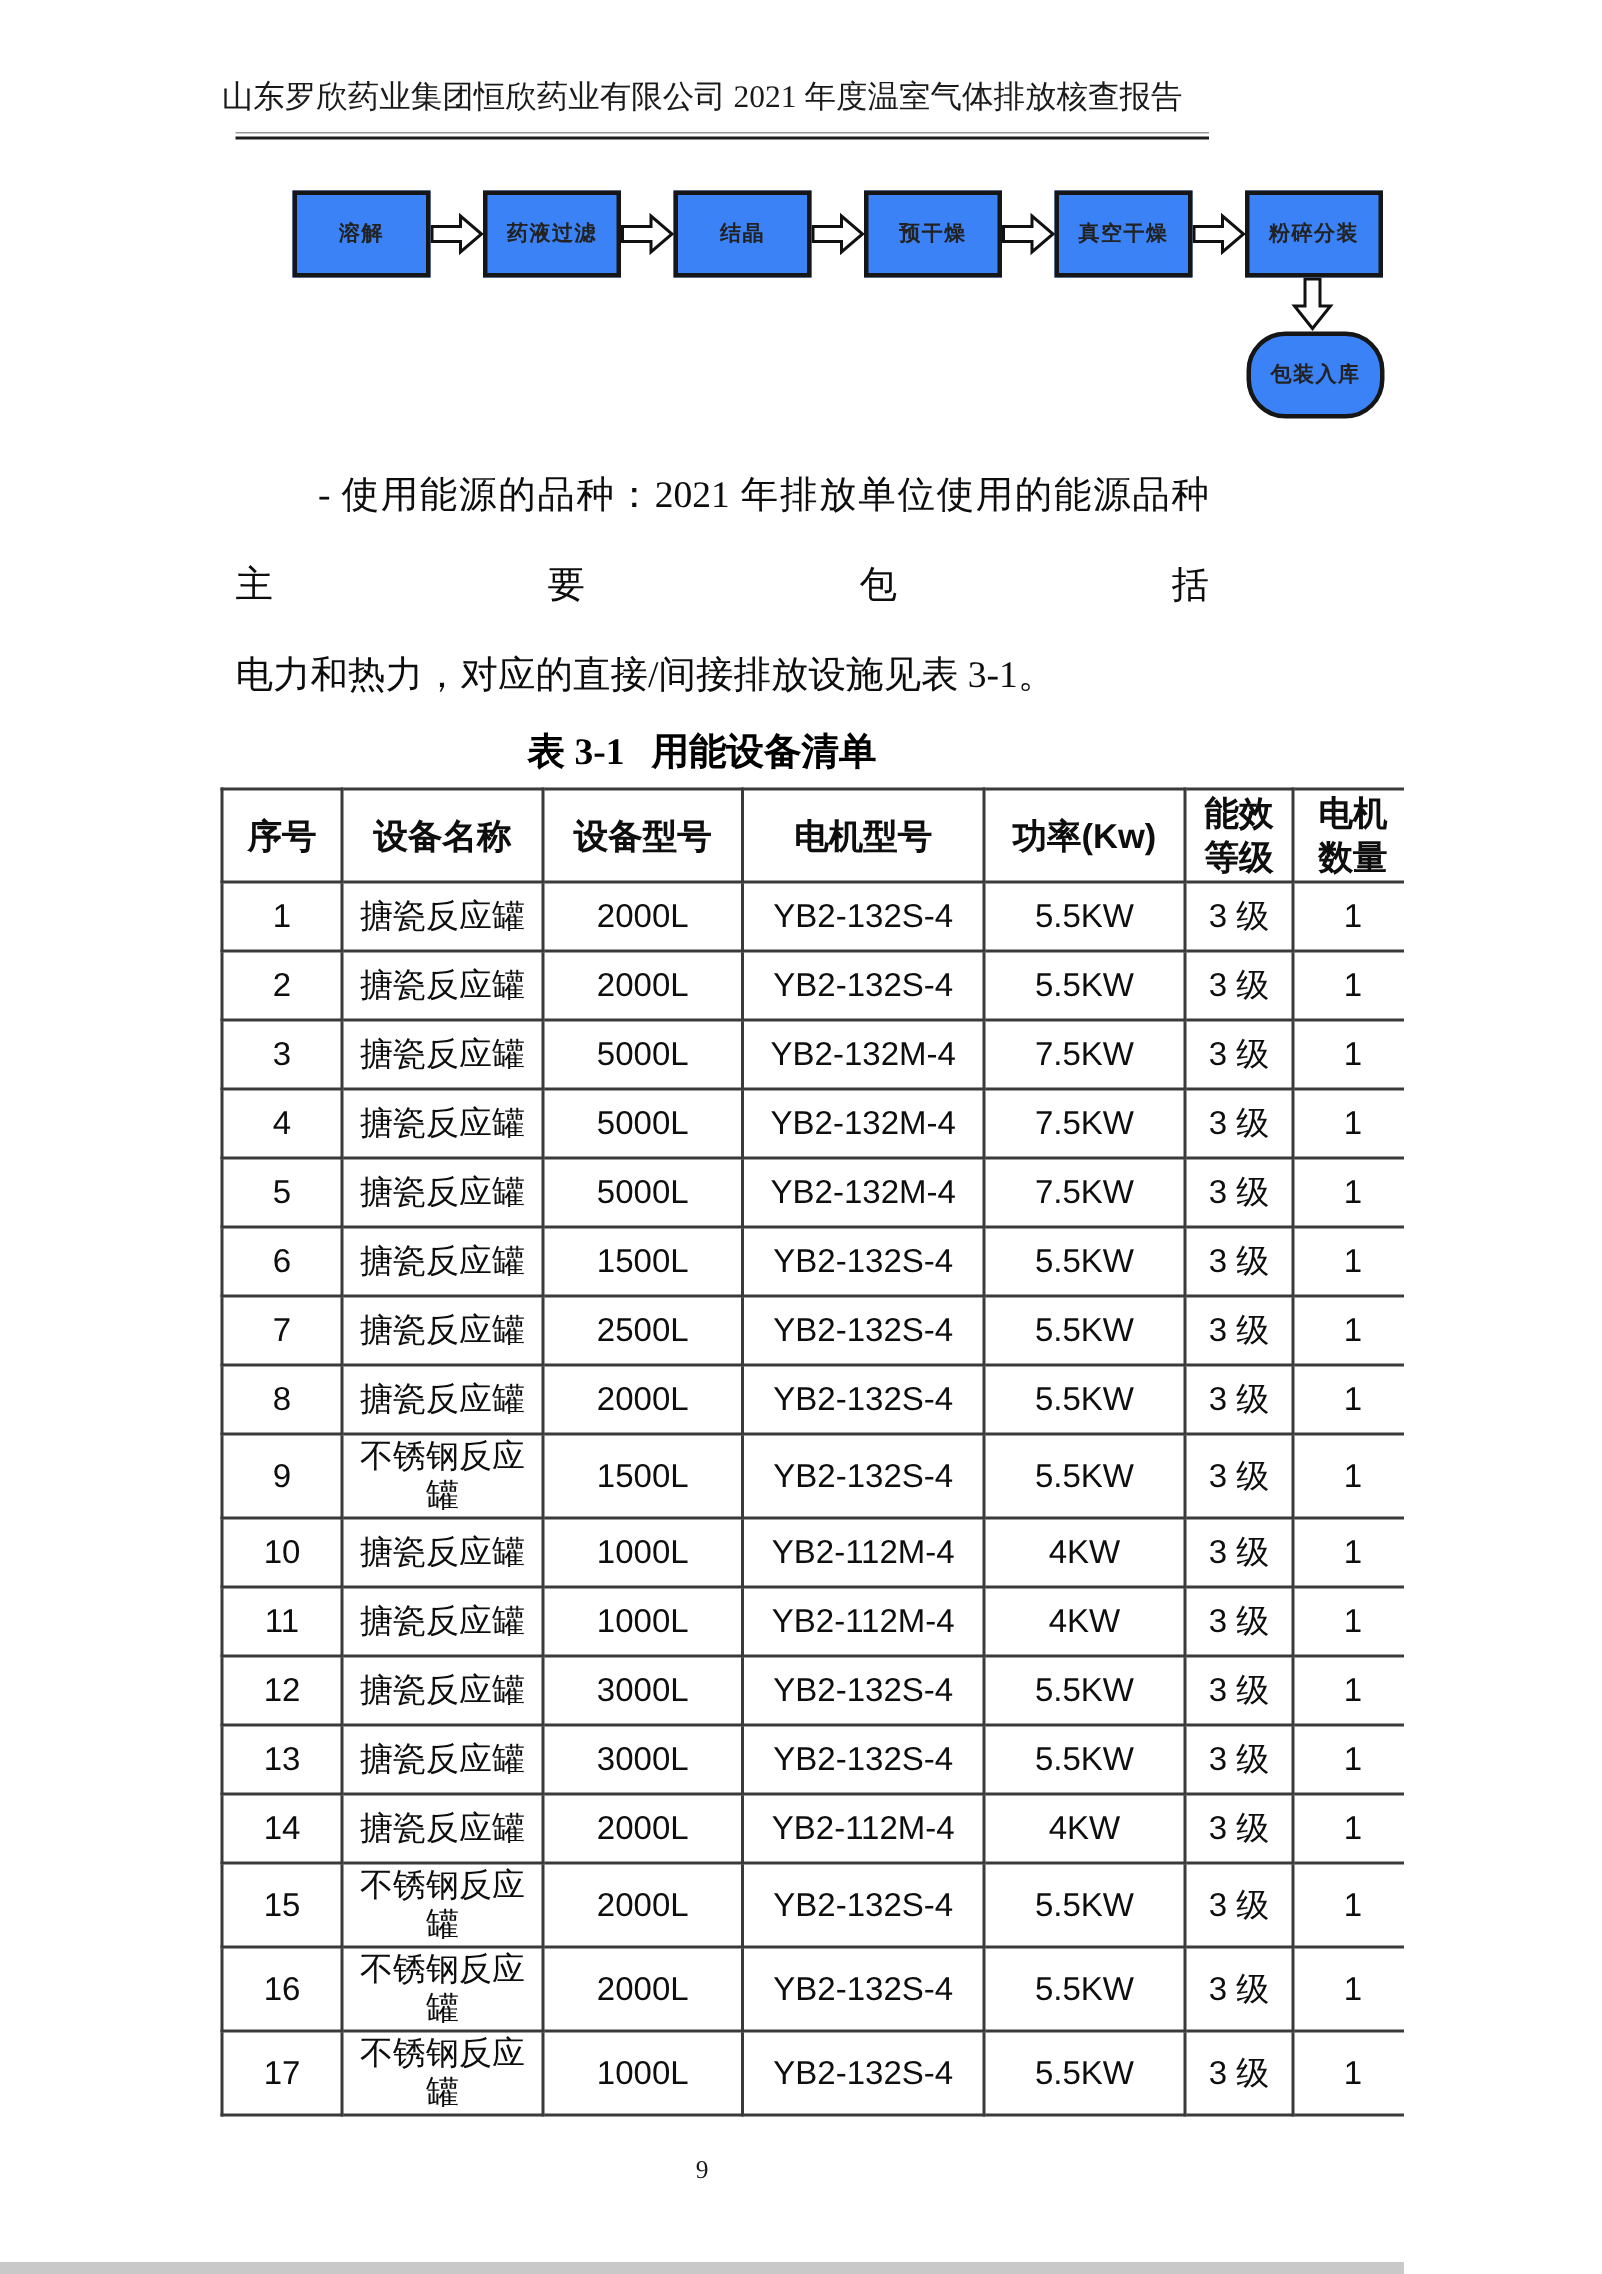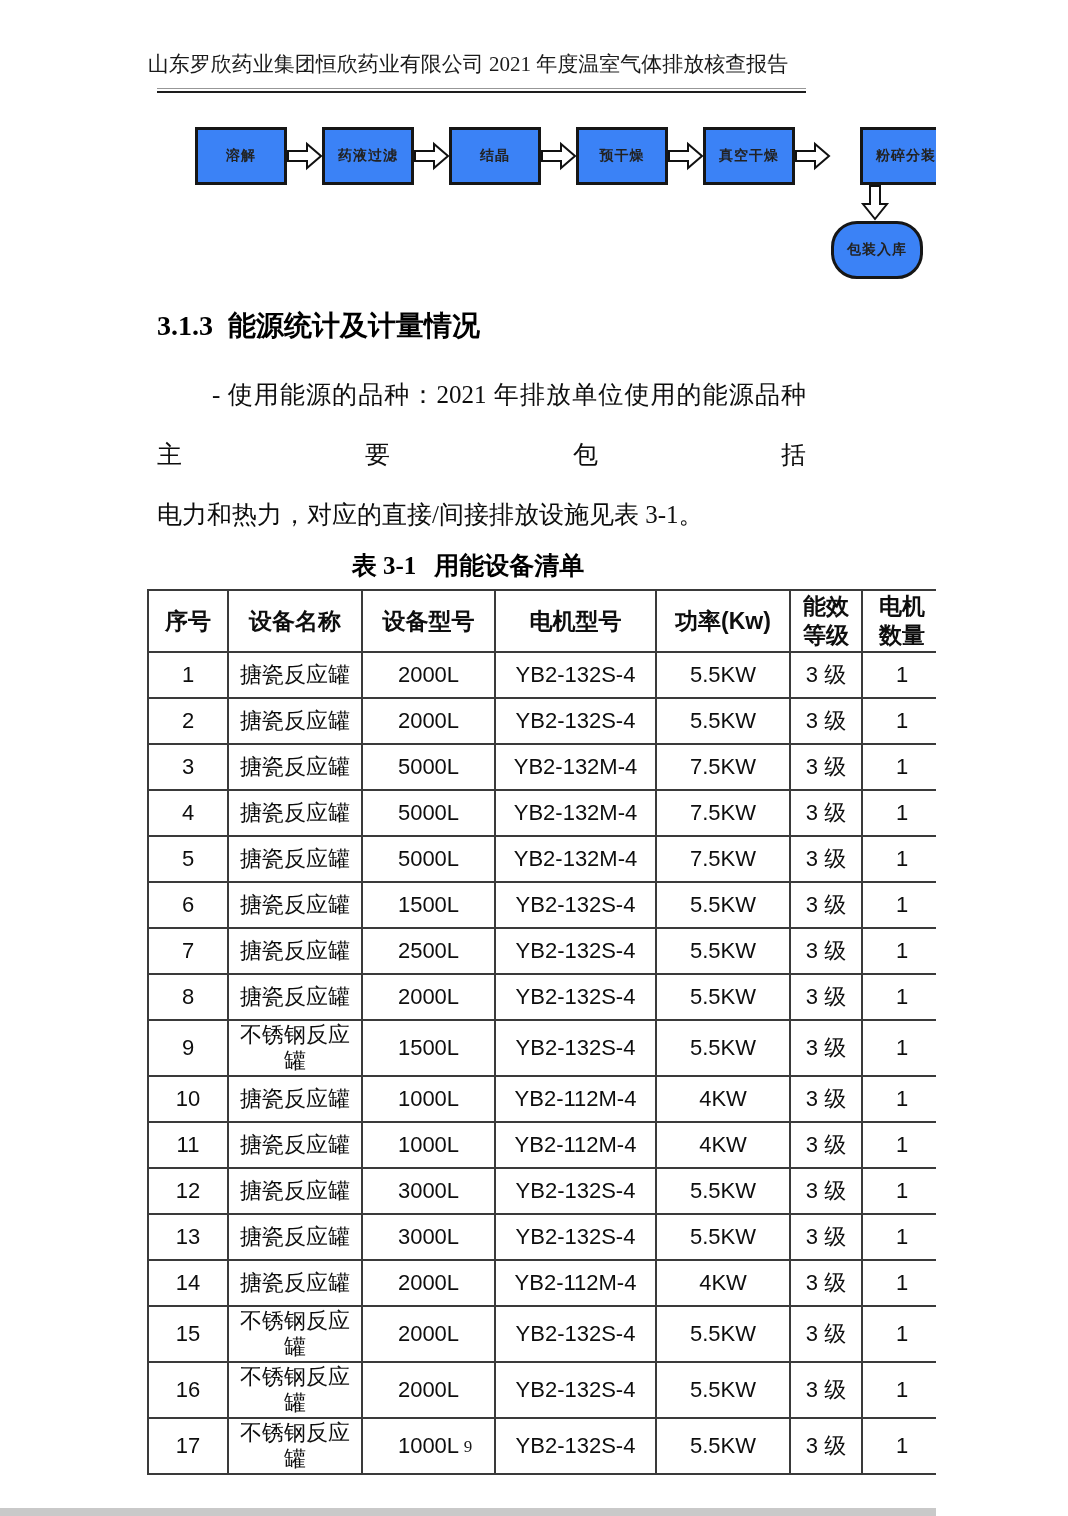--- a/index.html
+++ b/index.html
@@ -20,21 +20,21 @@
     border:3px solid #161616; background:#3b82f6;
     display:flex; align-items:center; justify-content:center;
     font-size:14px; font-weight:600; letter-spacing:1px; color:#222;
     font-family:"Liberation Sans", sans-serif;
   }
   .fc-box.b0 { left:195px; top:12px; }
   .fc-box.b1 { left:322px; top:12px; }
   .fc-box.b2 { left:449px; top:12px; }
   .fc-box.b3 { left:576px; top:12px; }
   .fc-box.b4 { left:703px; top:12px; }
-  .fc-box.b5 { left:860px; top:12px; }
+  .fc-box.b5 { left:830px; top:12px; }
   .fc-box.final { left:831px; top:106px;border-radius:26px; }
   .fc-arrow { position:absolute; top:26px; width:36px; height:30px; }
   .fc-arrow.a0 { left:287px; } .fc-arrow.a1 { left:414px; }
   .fc-arrow.a2 { left:541px; } .fc-arrow.a3 { left:668px; }
   .fc-arrow.a4 { left:795px; }
   .fc-arrow-down { position:absolute; left:860px; top:70px; width:30px; height:36px; }
 
   
   .section-heading { margin:30px 130px 0 157px; font-size:28px; font-weight:bold; line-height:34px; color:#000; }
   .section-heading .sec-num { margin-right:15px; }
@@ -91,23 +91,20 @@
       <polygon points="1,10 20,10 20,3 34,15 20,27 20,20 1,20" fill="#ffffff" stroke="#111111" stroke-width="2"></polygon>
     </svg>
 
     <svg class="fc-arrow-down" viewBox="0 0 30 36">
       <polygon points="10,1 10,19 3,19 15,34 27,19 20,19 20,1" fill="#ffffff" stroke="#111111" stroke-width="2"></polygon>
     </svg>
 
     <div class="fc-box final">包装入库</div>
   </div>
 
-  <h2 class="section-heading">
-    <span class="sec-num">3.1.3</span><span>能源统计及计量情况</span>
-  </h2>
 
   <div class="para">
     <div class="para-line1">- 使用能源的品种：2021 年排放单位使用的能源品种主要包括</div>
     <div class="para-line2">电力和热力，对应的直接/间接排放设施见表 3-1。</div>
   </div>
 
   <div class="table-title">
     <span class="tt-label">表 3-1</span><span>用能设备清单</span>
   </div>
 

